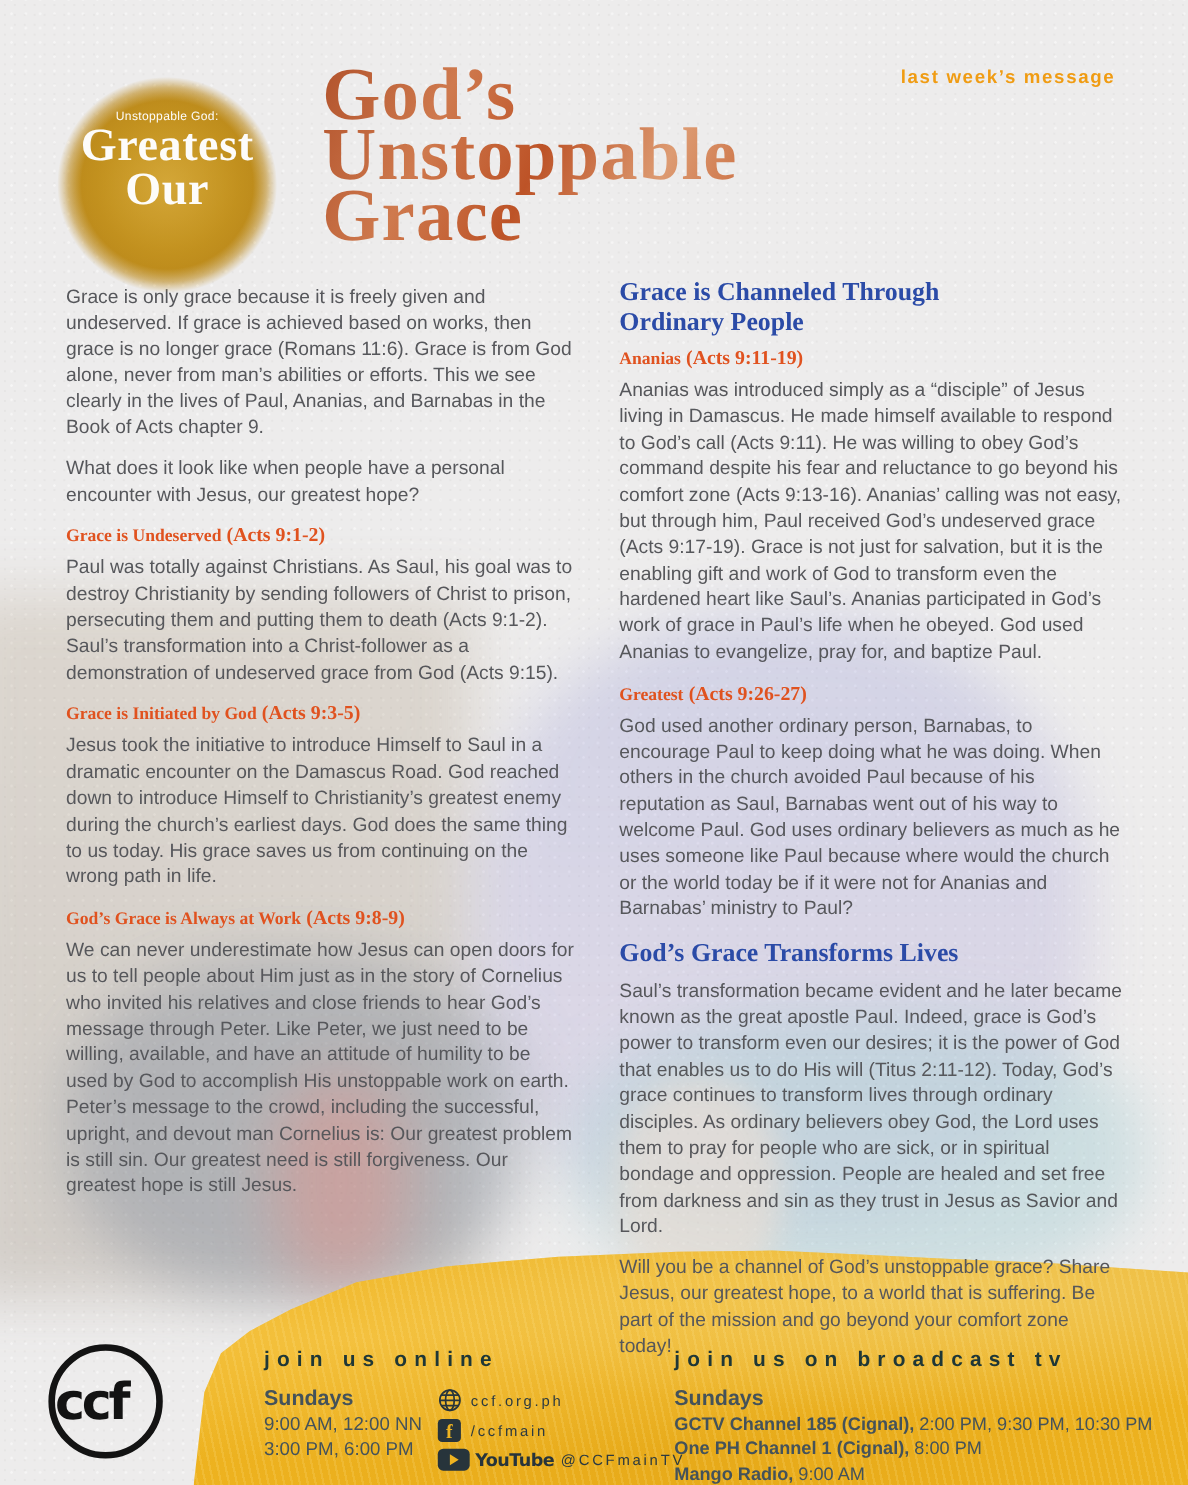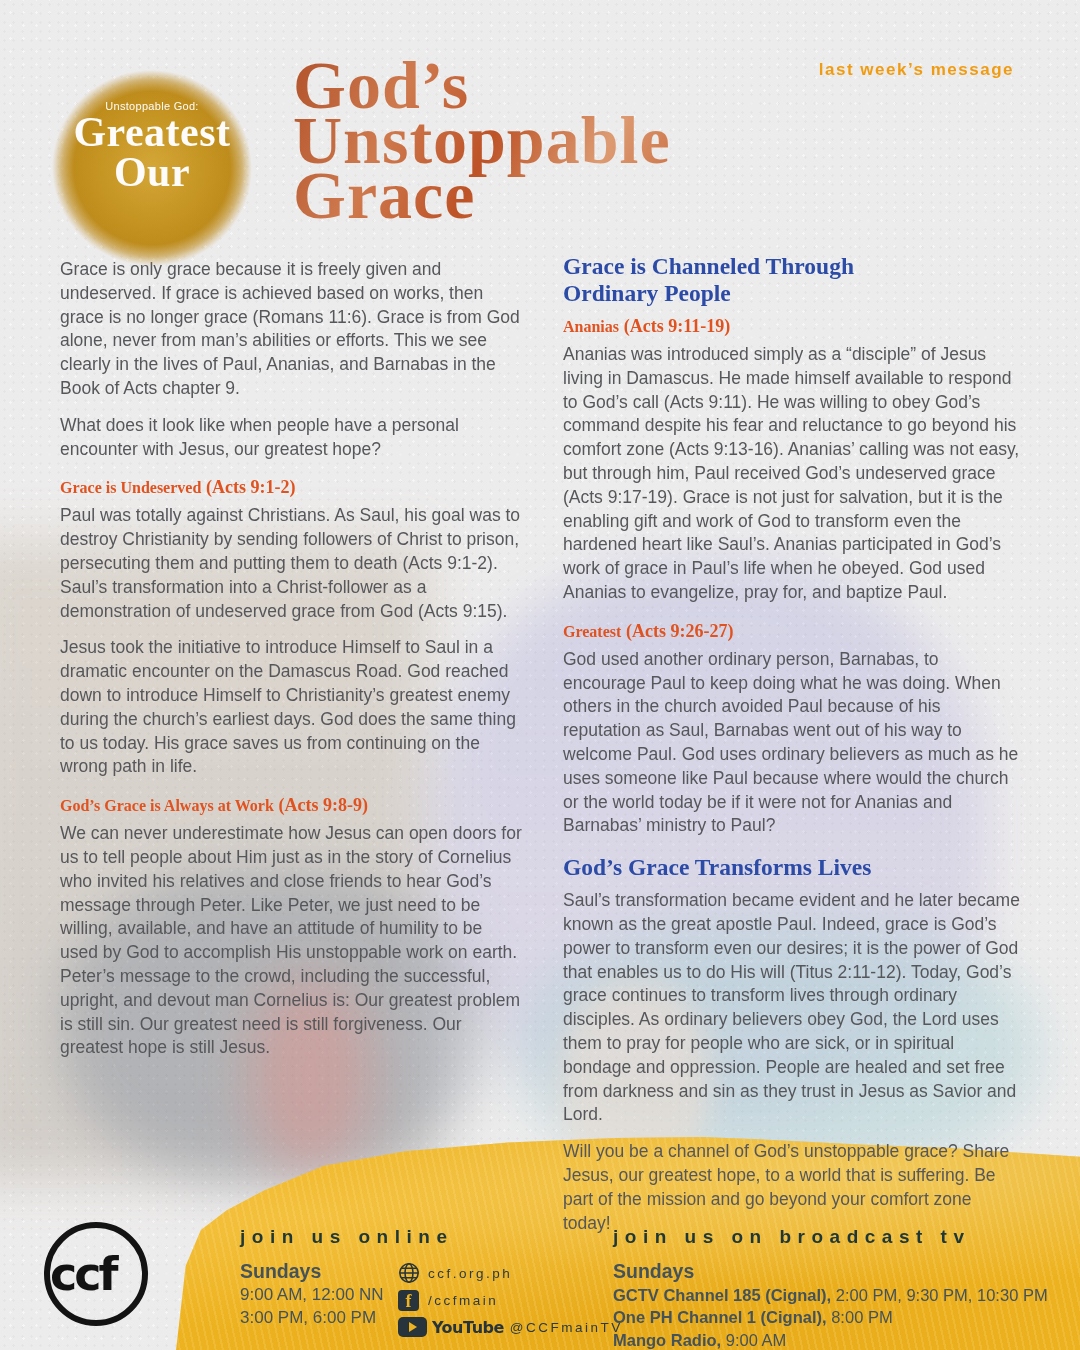--- a/index.html
+++ b/index.html
@@ -131,20 +131,21 @@
     <span>Grace</span>
   </h1>
 
   <div class="col col-left">
     <p class="body">Grace is only grace because it is freely given and undeserved. If grace is achieved based on works, then grace is no longer grace (Romans 11:6). Grace is from God alone, never from man’s abilities or efforts. This we see clearly in the lives of Paul, Ananias, and Barnabas in the Book of Acts chapter 9.</p>
     <p class="body">What does it look like when people have a personal encounter with Jesus, our greatest hope?</p>
 
     <h3 class="sec"><span class="sec-title">Grace is Undeserved</span> <span class="sec-ref">(Acts 9:1-2)</span></h3>
     <p class="body">Paul was totally against Christians. As Saul, his goal was to destroy Christianity by sending followers of Christ to prison, persecuting them and putting them to death (Acts 9:1-2). Saul’s transformation into a Christ-follower as a demonstration of undeserved grace from God (Acts 9:15).</p>
 
+    <h3 class="sec"><span class="sec-title">Grace is Initiated by God</span> <span class="sec-ref">(Acts 9:3-5)</span></h3>
     <p class="body">Jesus took the initiative to introduce Himself to Saul in a dramatic encounter on the Damascus Road. God reached down to introduce Himself to Christianity’s greatest enemy during the church’s earliest days. God does the same thing to us today. His grace saves us from continuing on the wrong path in life.</p>
 
     <h3 class="sec"><span class="sec-title">God’s Grace is Always at Work</span> <span class="sec-ref">(Acts 9:8-9)</span></h3>
     <p class="body">We can never underestimate how Jesus can open doors for us to tell people about Him just as in the story of Cornelius who invited his relatives and close friends to hear God’s message through Peter. Like Peter, we just need to be willing, available, and have an attitude of humility to be used by God to accomplish His unstoppable work on earth. Peter’s message to the crowd, including the successful, upright, and devout man Cornelius is: Our greatest problem is still sin. Our greatest need is still forgiveness. Our greatest hope is still Jesus.</p>
   </div>
 
   <div class="col col-right">
     <h2 class="blue channeled">Grace is Channeled Through Ordinary People</h2>
 
     <h3 class="sec" style="margin-top:4px;"><span class="sec-title">Ananias</span> <span class="sec-ref">(Acts 9:11-19)</span></h3>

